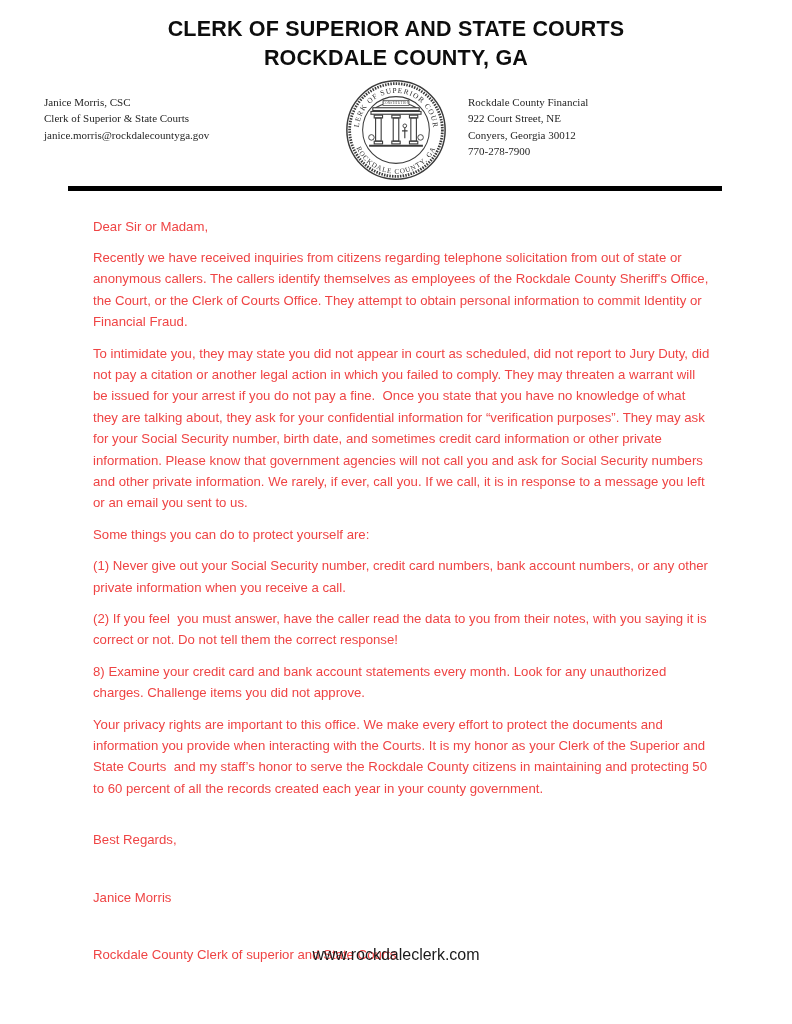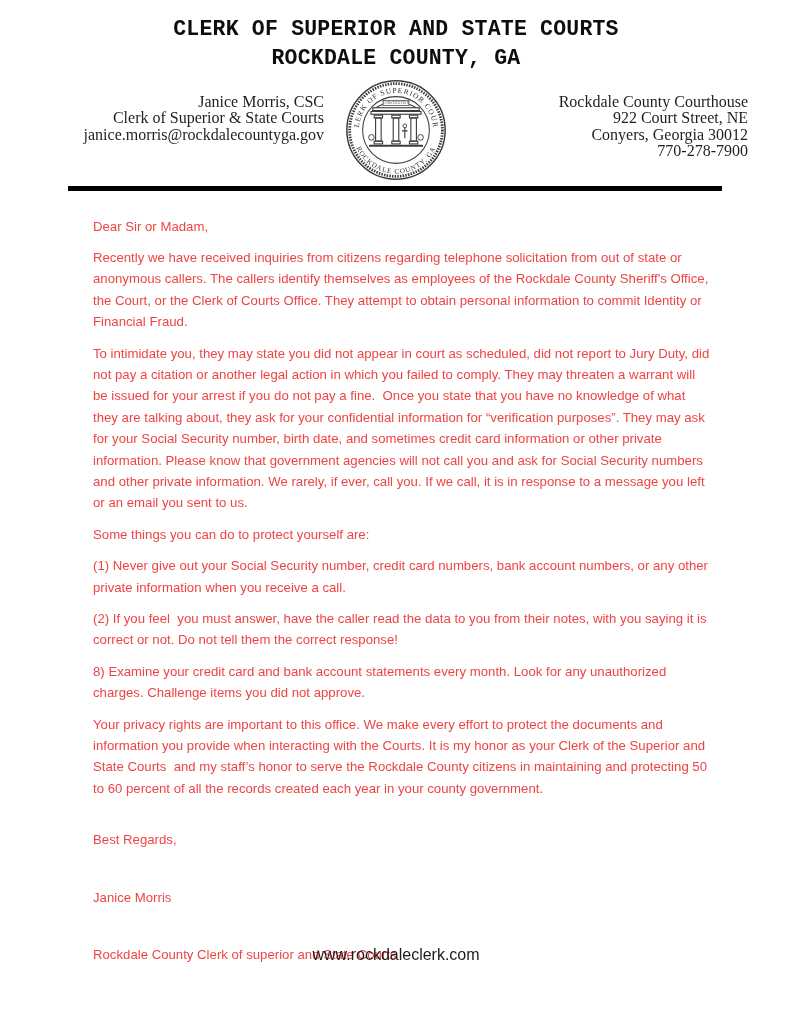--- a/index.html
+++ b/index.html
@@ -12,39 +12,39 @@
     width: 792px;
     height: 1024px;
     background: #ffffff;
     color: #1b1b1b;
     overflow: hidden;
   }
   
   .title-block {
     text-align: center;
     padding-top: 15px;
-    font-family: Liberation Mono, monospace;
+    font-family: Liberation Sans, sans-serif;
     font-weight: bold;
     font-size: 21.5px;
     line-height: 29px;
     color: #0d0d0d;
     letter-spacing: 0.2px;
   }
   .header-band {
     display: flex;
     justify-content: space-between;
     align-items: flex-start;
     padding: 0 44px;
     margin-top: 6px;
   }
   .contact-block {
     font-family: "Liberation Serif", serif;
-    font-size: 16px;
+    font-size: 11px;
     line-height: 16.3px;
-    text-align: right;
+    text-align: left;
     color: #1f1f1f;
     margin-top: 15px;
     flex: 0 0 280px;
   }
   .seal-wrap {
     flex: 0 0 104px;
     display: flex;
     justify-content: center;
   }
   .header-rule {
@@ -143,21 +143,21 @@
 
             <circle cx="28.5" cy="63" r="3" stroke-width="1"></circle>
             <circle cx="81.5" cy="63" r="3" stroke-width="1"></circle>
           </g>
           <rect x="41" y="23" width="28" height="5.5" fill="#ffffff" stroke="#3c3c3c" stroke-width="0.8"></rect>
           <text x="55" y="27.3" text-anchor="middle" font-size="3.4" letter-spacing="0.3">CONSTITUTION</text>
         </svg>
       </div>
 
       <div class="contact-block">
-        <div>Rockdale County Courthouse</div>
+        <div>Rockdale County Financial</div>
         <div>922 Court Street, NE</div>
         <div>Conyers, Georgia 30012</div>
         <div>770-278-7900</div>
       </div>
     </div>
 
     <div class="header-rule"></div>
   </header>
 
   <main class="letter-body">

